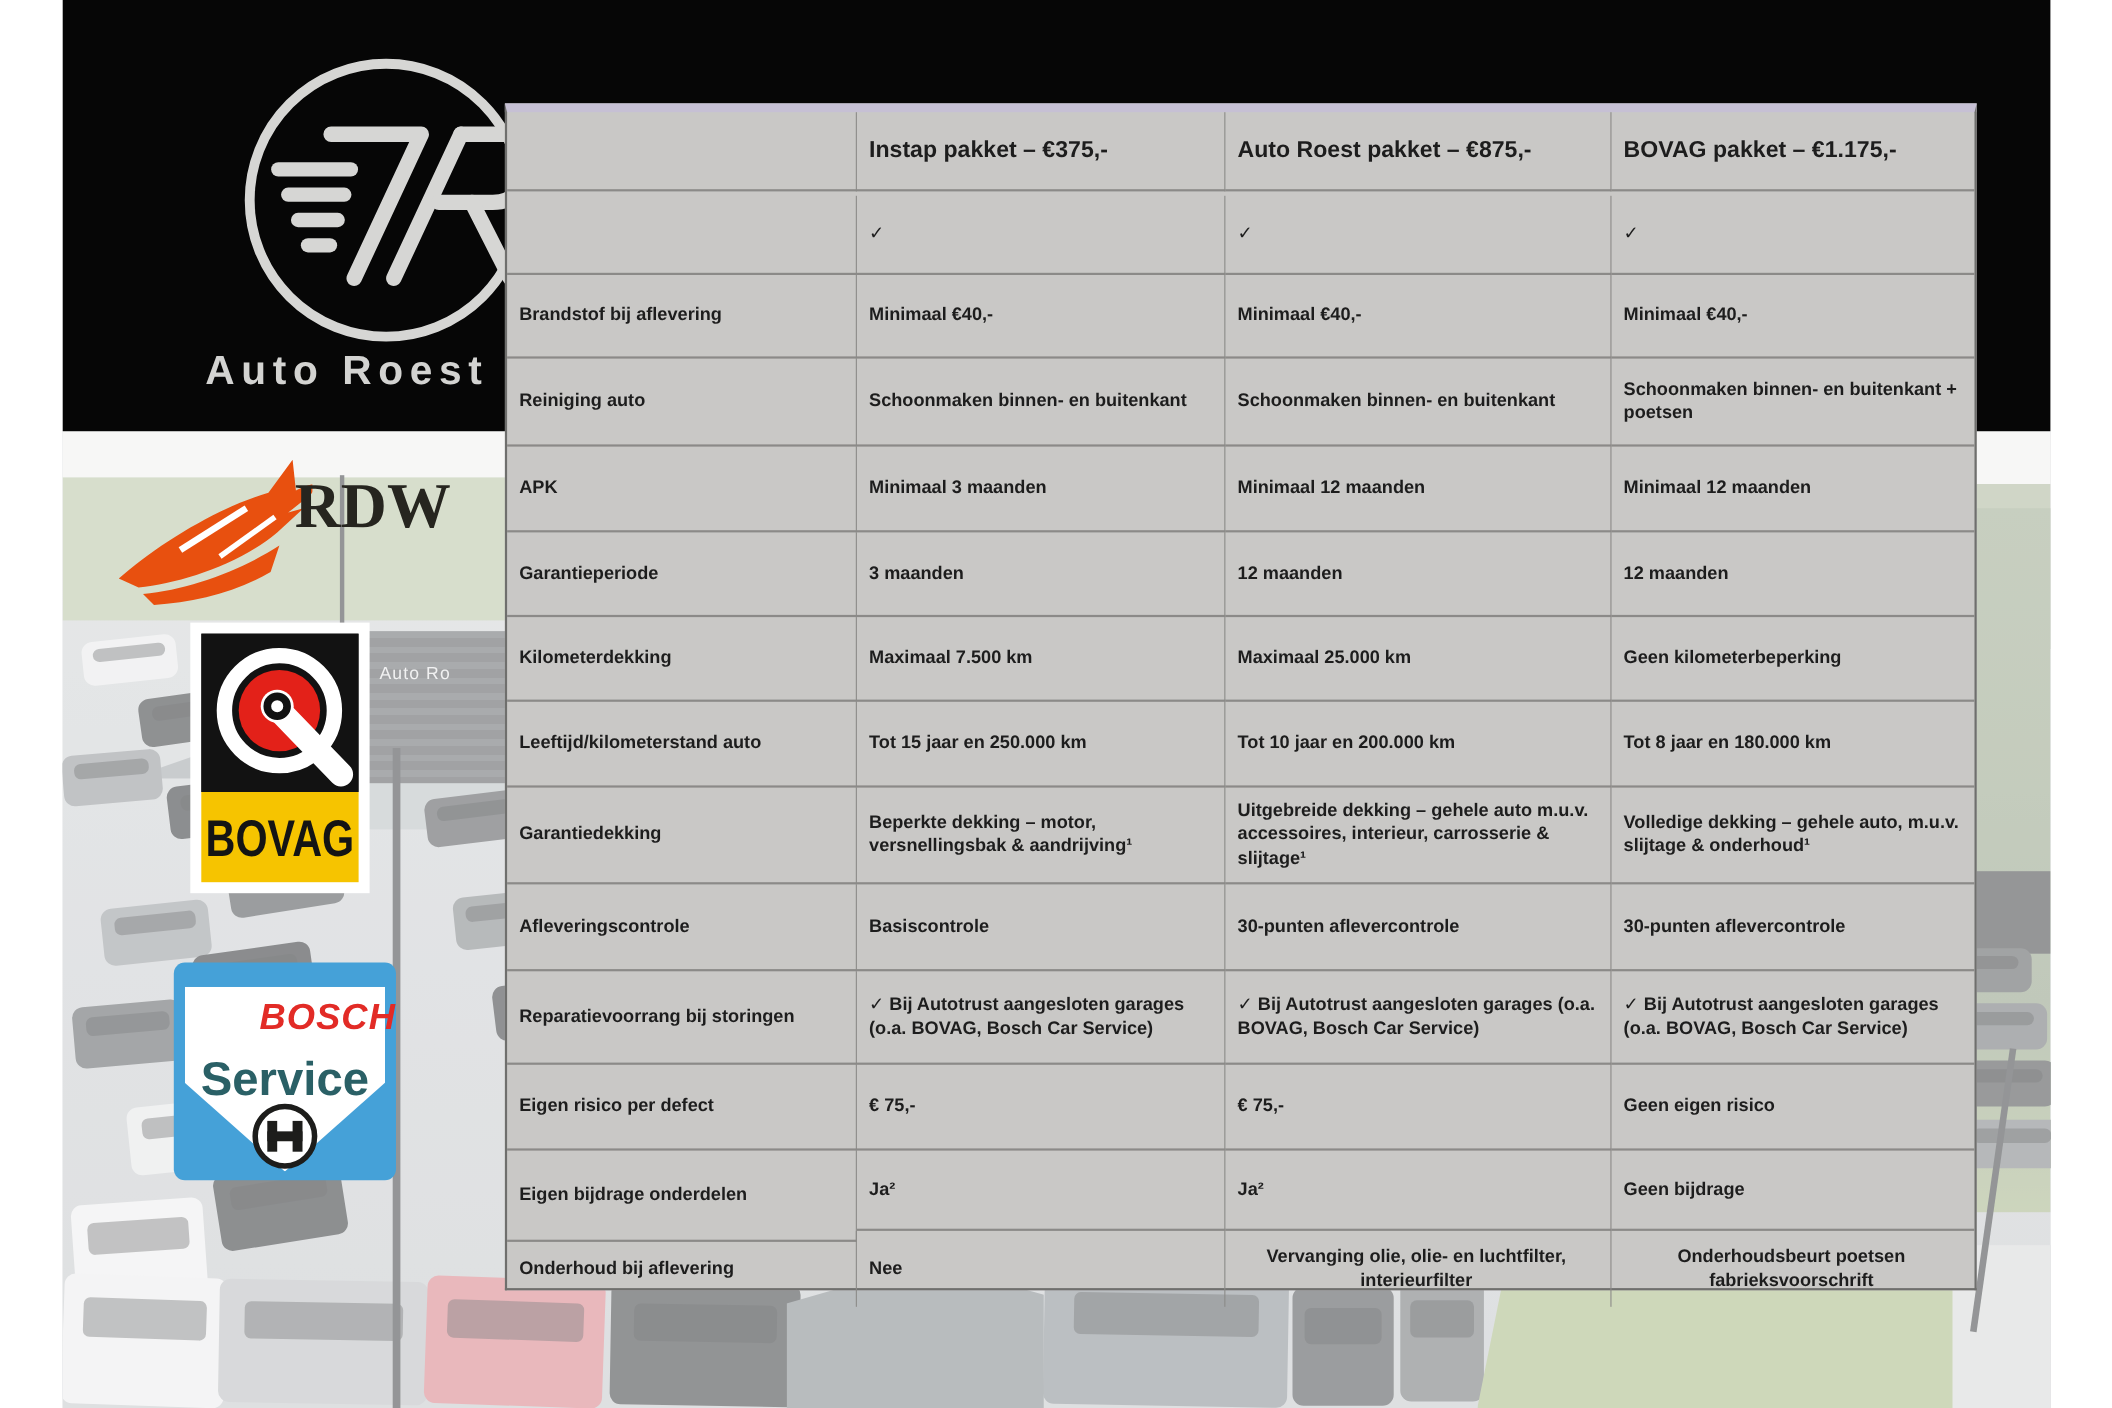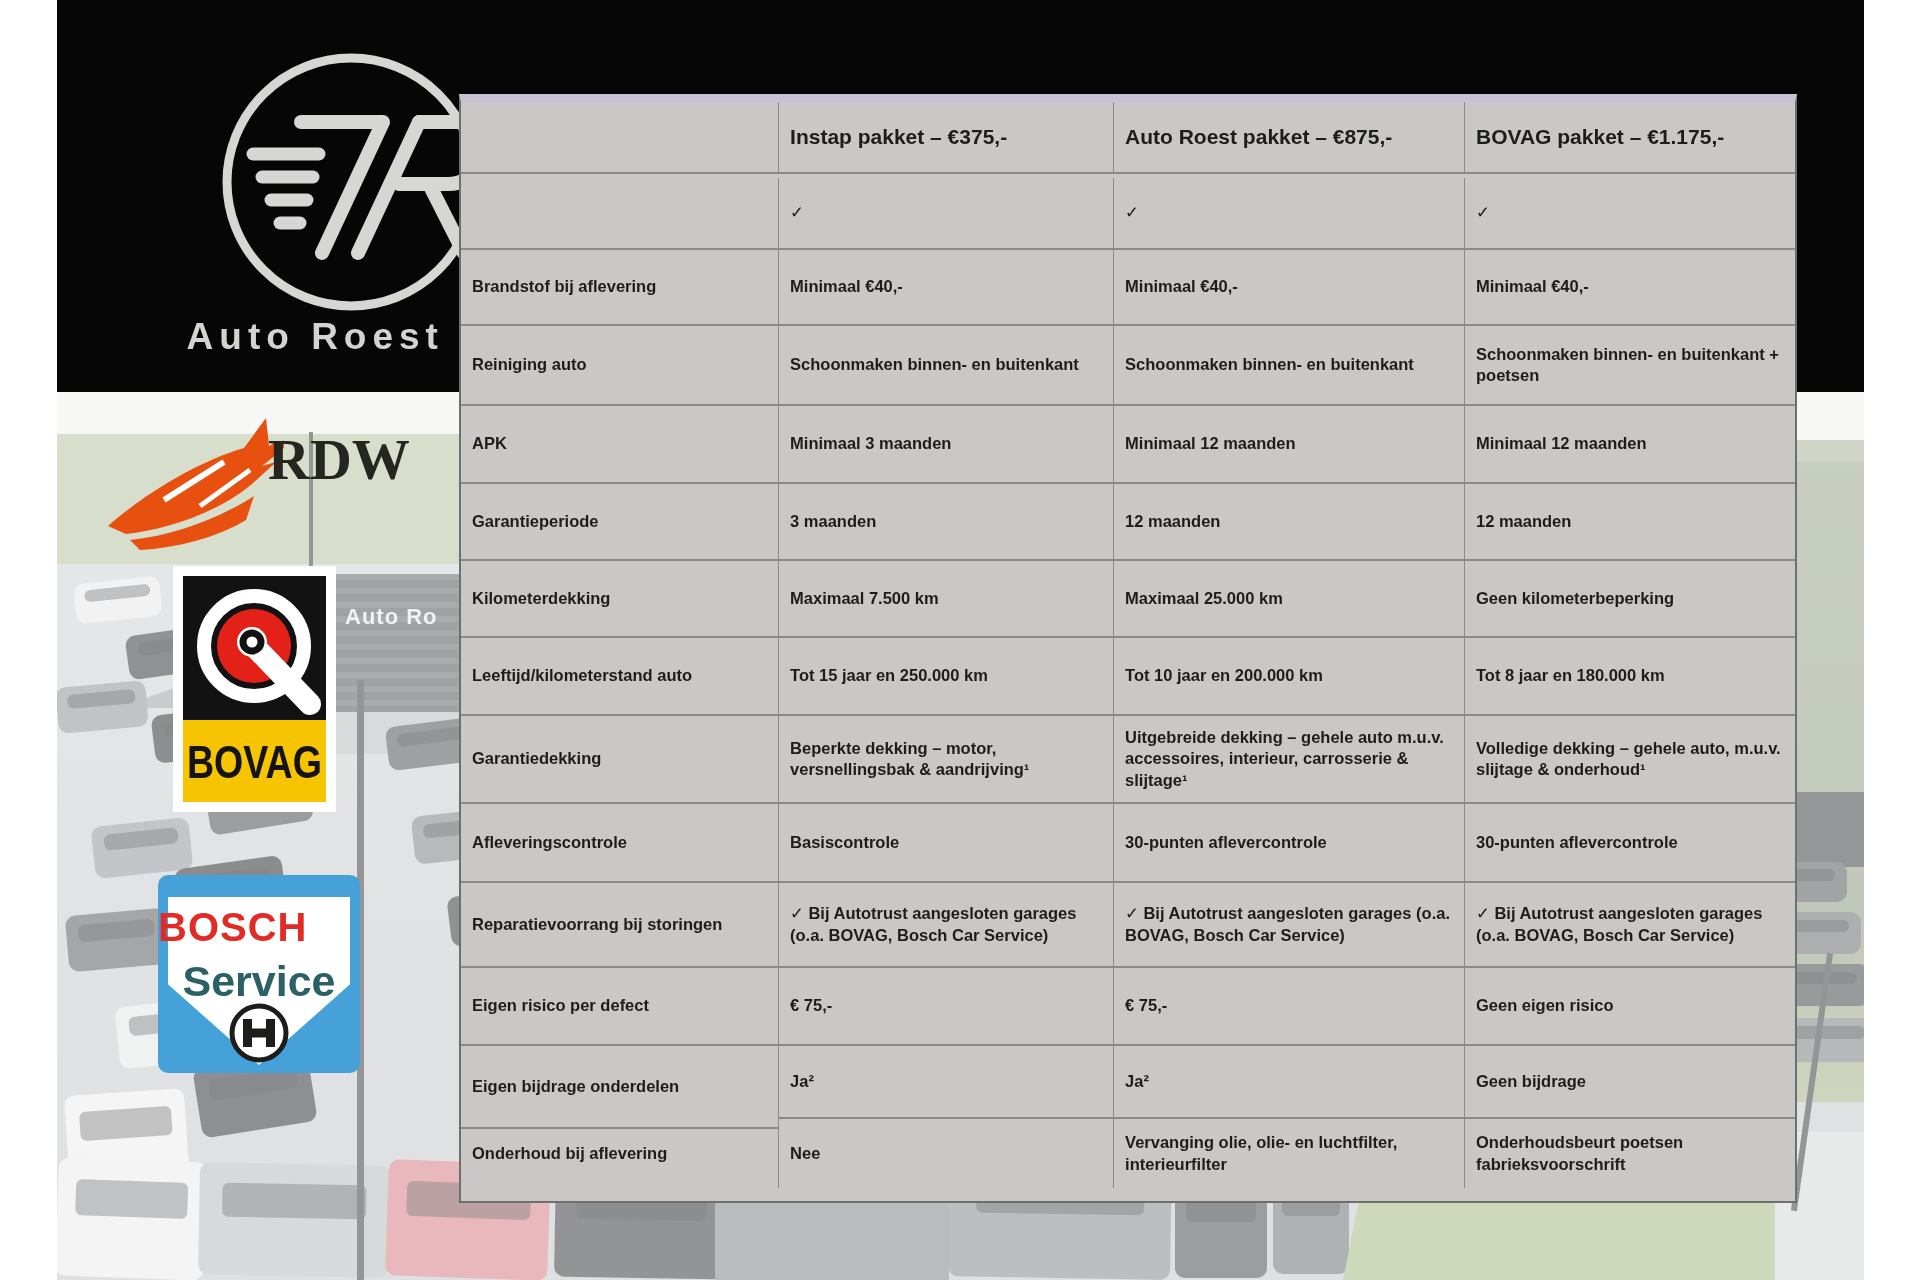--- a/index.html
+++ b/index.html
@@ -14,21 +14,21 @@
   .treeband{position:absolute;left:55%;top:48px;width:45%;height:150px;background:#a9b59a;}
   .trees-right{position:absolute;left:1688px;top:70px;width:119px;height:640px;
          background:linear-gradient(#9aa88c 0%,#94a287 40%,#8d9c82 70%,#a4b388 100%);}
   .building{position:absolute;left:238px;top:182px;width:166px;height:140px;background:#54565a;
          background-image:repeating-linear-gradient(180deg,#63666a 0 6px,#54565a 6px 14px);}
   .building2{position:absolute;left:1688px;top:400px;width:119px;height:75px;background:#3f4143;}
   .roof{position:absolute;left:60px;top:196px;width:344px;height:120px;background:#9da3a7;
          clip-path:polygon(0 100%,100% 0,100% 100%);}
   .glassband{position:absolute;left:246px;top:320px;width:158px;height:42px;background:#b7bdc0;}
   .sign{position:absolute;left:288px;top:212px;color:rgba(255,255,255,0.85);
-         font-size:22px;font-weight:bold;letter-spacing:1px;}
+         font-size:16px;font-weight:normal;letter-spacing:1px;}
   .pole{position:absolute;background:#3c3f42;}
   .grass-br{position:absolute;left:1286px;top:748px;width:470px;height:140px;background:#a6b981;
          clip-path:polygon(6% 0,100% 0,100% 100%,0 100%);}
   .path-br{position:absolute;left:1718px;top:740px;width:89px;height:148px;background:#d6d8d7;}
   .car{position:absolute;border-radius:10px;}
   .car:before{content:"";position:absolute;left:12%;top:18%;width:76%;height:30%;
          border-radius:6px;background:rgba(30,33,36,0.45);}
   .shed{position:absolute;left:658px;top:756px;width:234px;height:132px;background:#7e8589;
          clip-path:polygon(0 28%,55% 0,100% 22%,100% 100%,0 100%);}
   #photo-overlay{position:absolute;left:0;top:0;width:100%;height:100%;
@@ -54,22 +54,22 @@
   #bovag-band{width:143px;height:82px;background:var(--bovag_yellow);display:flex;
          align-items:center;justify-content:center;}
   #bovag-band span{font-weight:bold;font-size:47px;color:#141414;transform:scaleX(0.8);
          letter-spacing:0px;}
 
   
   #bosch{position:absolute;left:158px;top:875px;width:202px;height:198px;
          background:var(--bosch_blue);border-radius:10px;}
   #bosch-shield{position:absolute;left:10px;top:22px;width:182px;height:168px;background:#ffffff;
          clip-path:polygon(0 0,100% 0,100% 52%,50% 100%,0 52%);}
-  #bosch-word{position:absolute;left:0;top:30px;width:100%;text-align:left;
-         color:var(--bosch_red);font-weight:bold;font-size:40px;letter-spacing:1px;}
+  #bosch-word{position:absolute;left:0;top:30px;width:100%;text-align:right;
+         color:var(--bosch_red);font-weight:bold;font-size:33px;letter-spacing:1px;font-style:italic;}
   #bosch-service{position:absolute;left:0;top:82px;width:100%;text-align:center;
          color:var(--bosch_teal);font-weight:bold;font-size:43px;}
   #bosch-symbol{position:absolute;left:69px;top:126px;}
 
   
   #pkg-table{position:absolute;left:459px;top:94px;width:1338px;background:#c9c8c6;
          border-top:8px solid var(--lavender);
          border-left:2px solid #6f6f6d;border-right:2px solid #6f6f6d;
          border-bottom:2px solid #6f6f6d;box-sizing:border-box;}
   .trow{display:flex;}
@@ -262,21 +262,21 @@
         <div class="tcell" style="width: 336px; height: 78px;">€ 75,-</div>
         <div class="tcell" style="width: 352px; height: 78px;">€ 75,-</div>
         <div class="tcell" style="width: 331px; height: 78px;">Geen eigen risico</div>
       </div>
       <div class="trow" style="height: 73px;">
         <div class="tcell" style="width: 319px; height: 83px;">Eigen bijdrage onderdelen</div>
         <div class="tcell" style="width: 336px; height: 73px;">Ja²</div>
         <div class="tcell" style="width: 352px; height: 73px;">Ja²</div>
         <div class="tcell" style="width: 331px; height: 73px;">Geen bijdrage</div>
       </div>
-      <div class="trow" style="height: 82px;">
+      <div class="trow" style="height: 52px; text-align: center;">
         <div class="tcell" style="width: 319px; height: 69px;">Onderhoud bij aflevering</div>
         <div class="tcell" style="width: 336px; height: 69px;">Nee</div>
         <div class="tcell" style="width: 352px; height: 69px;">Vervanging olie, olie- en luchtfilter, interieurfilter</div>
         <div class="tcell" style="width: 331px; height: 69px;">Onderhoudsbeurt poetsen fabrieksvoorschrift</div>
       </div>
     </div>
 
 </div>
 
 </body></html>

